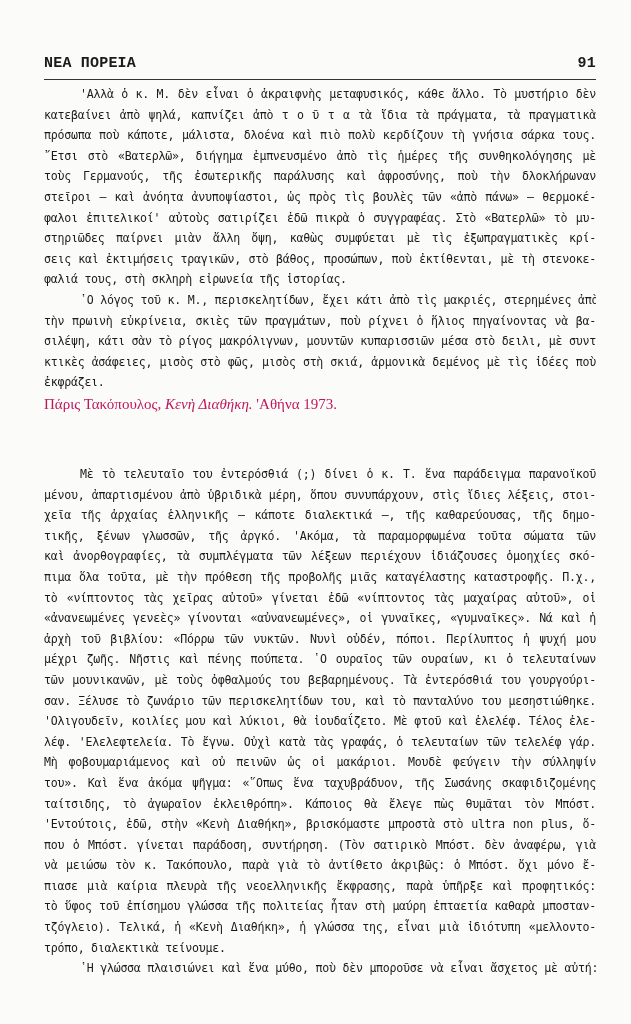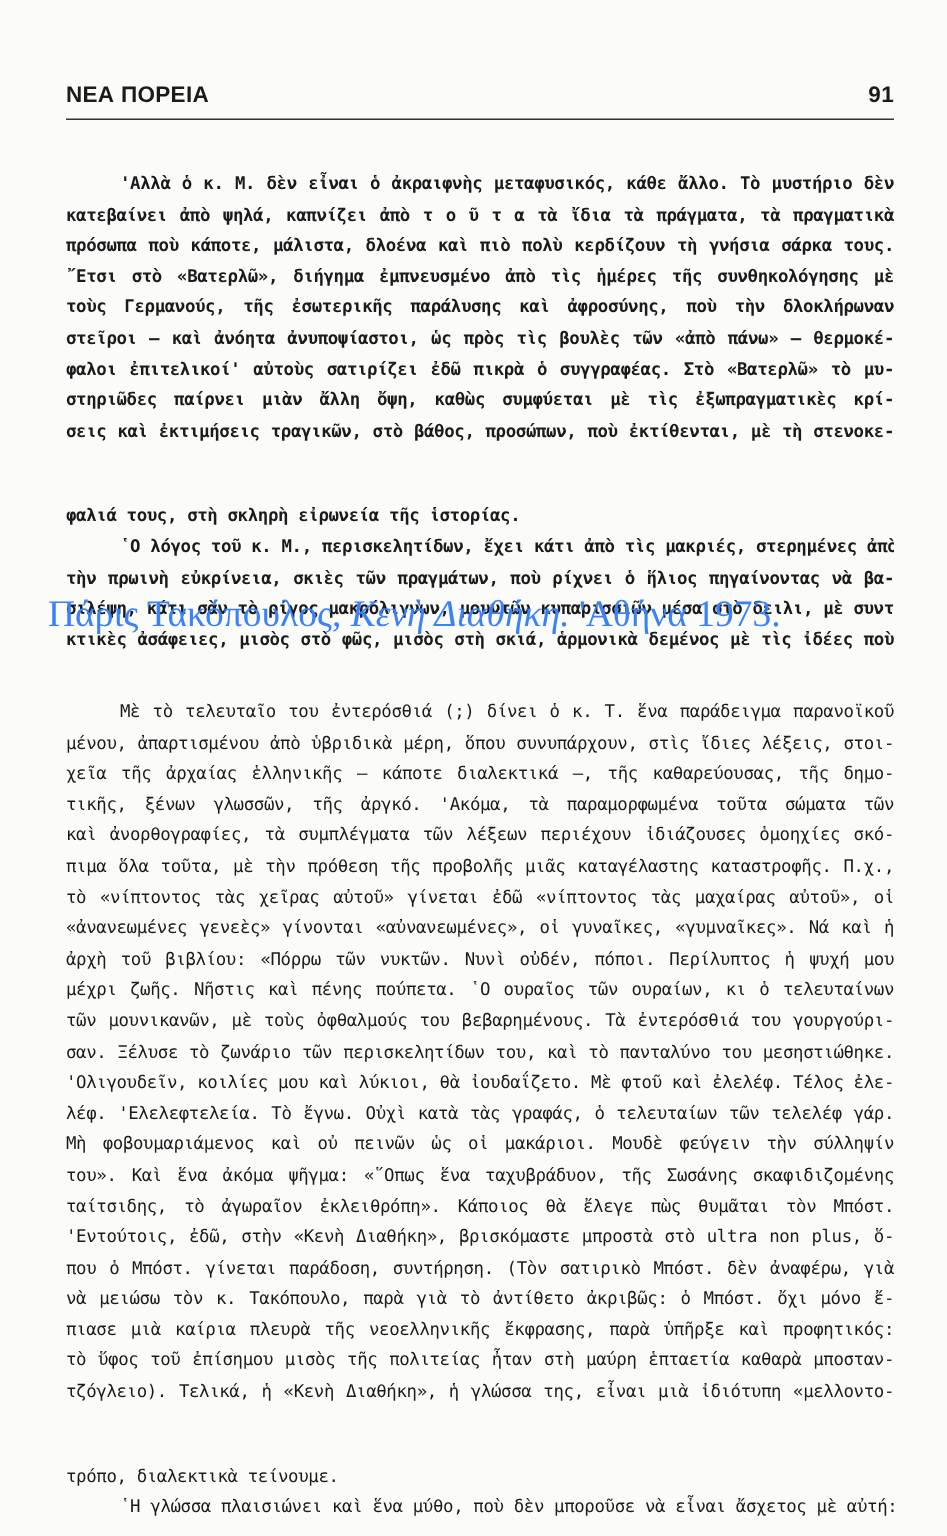--- a/index.html
+++ b/index.html
@@ -6,72 +6,73 @@
   body {
     width: 631px; height: 1024px; overflow: hidden;
     background: #fbfbfa;
     font-family: "DejaVu Serif", "Liberation Serif", serif;
     color: #1b1b1b;
     position: relative;
   }
   .header {
     position: absolute; left: 44px; top: 55px; width: 552px;
     display: flex; justify-content: space-between; align-items: center;
-    font-family: Liberation Sans, sans-serif; font-weight: bold; font-size: 15px;
+    font-family: Liberation Mono, monospace; font-weight: bold; font-size: 15px;
     letter-spacing: 0.2px;
   }
   .rule {
     position: absolute; left: 44px; top: 79px; width: 552px; height: 1px;
     background: #333;
   }
   .block { position: absolute; left: 44px; width: 552px; }
   .line {
     height: 20.6px; line-height: 20.6px;
     font-family: "DejaVu Sans Mono", "Liberation Mono", monospace;
     font-size: 11.6px;
     text-align: justify; text-align-last: justify;
     white-space: nowrap; overflow: hidden;
     letter-spacing: -0.25px;
   }
   .line.indent { padding-left: 36px; }
-  .line.last { text-align-last: left; margin-top: 36px; }
+  .line.last { text-align-last: left; }
   .heading {
-    position: absolute; left: 32px; top: 396px; width: 560px;
+    position: absolute; left: 44px; top: 396px; width: 560px;
     font-family: "Liberation Serif", "DejaVu Serif", serif;
-    font-size: 25px; color: #3b82f6;
+    font-size: 15px; color: #be185d;
   }
   .heading .title { font-style: italic; }
 </style>
 </head>
 <body>
 
 <div class="header">
   <span>ΝΕΑ ΠΟΡΕΙΑ</span>
   <span>91</span>
 </div>
 <div class="rule"></div>
 
-<div class="block" id="sec1" style="top:112px;font-weight:bold;">
+<div class="block" id="sec1" style="top:84px;">
     <div>
       <div class="line indent">'Αλλὰ ὁ κ. Μ. δὲν εἶναι ὁ ἀκραιφνὴς μεταφυσικός, κάθε ἄλλο. Τὸ μυστήριο δὲν</div>
       <div class="line">κατεβαίνει ἀπὸ ψηλά, καπνίζει ἀπὸ  τ ο ῦ τ α  τὰ ἴδια τὰ πράγματα, τὰ πραγματικὰ</div>
       <div class="line">πρόσωπα ποὺ κάποτε, μάλιστα, δλοένα καὶ πιὸ πολὺ κερδίζουν τὴ γνήσια σάρκα τους.</div>
       <div class="line">῎Ετσι στὸ «Βατερλῶ», διήγημα ἐμπνευσμένο ἀπὸ τὶς ἡμέρες τῆς συνθηκολόγησης μὲ</div>
       <div class="line">τοὺς Γερμανούς, τῆς ἐσωτερικῆς παράλυσης καὶ ἀφροσύνης, ποὺ τὴν δλοκλήρωναν</div>
       <div class="line">στεῖροι — καὶ ἀνόητα ἀνυποψίαστοι, ὡς πρὸς τὶς βουλὲς τῶν «ἀπὸ πάνω» — θερμοκέ-</div>
       <div class="line">φαλοι ἐπιτελικοί' αὐτοὺς σατιρίζει ἐδῶ πικρὰ ὁ συγγραφέας. Στὸ «Βατερλῶ» τὸ μυ-</div>
       <div class="line">στηριῶδες παίρνει μιὰν ἄλλη ὄψη, καθὼς συμφύεται μὲ τὶς ἐξωπραγματικὲς κρί-</div>
       <div class="line">σεις καὶ ἐκτιμήσεις τραγικῶν, στὸ βάθος, προσώπων, ποὺ ἐκτίθενται, μὲ τὴ στενοκε-</div>
       <div class="line last">φαλιά τους, στὴ σκληρὴ εἰρωνεία τῆς ἱστορίας.</div>
     </div>
     <div>
       <div class="line indent">῾Ο λόγος τοῦ κ. Μ., περισκελητίδων, ἔχει κάτι ἀπὸ τὶς μακριές, στερημένες ἀπὸ</div>
       <div class="line">τὴν πρωινὴ εὐκρίνεια, σκιὲς τῶν πραγμάτων, ποὺ ρίχνει ὁ ἥλιος πηγαίνοντας νὰ βα-</div>
       <div class="line">σιλέψη, κάτι σὰν τὸ ρίγος μακρόλιγνων, μουντῶν κυπαρισσιῶν μέσα στὸ δειλι, μὲ συντα-</div>
       <div class="line">κτικὲς ἀσάφειες, μισὸς στὸ φῶς, μισὸς στὴ σκιά, ἁρμονικὰ δεμένος μὲ τὶς ἰδέες ποὺ</div>
+      <div class="line last">ἐκφράζει.</div>
     </div>
   </div>
 
 <div class="heading">
   <span>Πάρις Τακόπουλος,</span>
   <span class="title">Κενὴ Διαθήκη.</span>
   <span>'Αθήνα 1973.</span>
 </div>
 
 <div class="block" id="sec2" style="top:464px;">
@@ -90,20 +91,20 @@
       <div class="line">σαν. Ξέλυσε τὸ ζωνάριο τῶν περισκελητίδων του, καὶ τὸ πανταλύνο του μεσηστιώθηκε.</div>
       <div class="line">'Ολιγουδεῖν, κοιλίες μου καὶ λύκιοι, θὰ ἰουδαΐζετο. Μὲ φτοῦ καὶ ἐλελέφ. Τέλος ἐλε-</div>
       <div class="line">λέφ. 'Ελελεφτελεία. Τὸ ἔγνω. Οὐχὶ κατὰ τὰς γραφάς, ὁ τελευταίων τῶν τελελέφ γάρ.</div>
       <div class="line">Μὴ φοβουμαριάμενος καὶ οὐ πεινῶν ὡς οἱ μακάριοι. Μουδὲ φεύγειν τὴν σύλληψίν</div>
       <div class="line">του». Καὶ ἕνα ἀκόμα ψῆγμα: «῞Οπως ἕνα ταχυβράδυον, τῆς Σωσάνης σκαφιδιζομένης</div>
       <div class="line">ταίτσιδης, τὸ ἀγωραῖον ἐκλειθρόπη». Κάποιος θὰ ἔλεγε πὼς θυμᾶται τὸν Μπόστ.</div>
       <div class="line">'Εντούτοις, ἐδῶ, στὴν «Κενὴ Διαθήκη», βρισκόμαστε μπροστὰ στὸ ultra non plus, ὅ-</div>
       <div class="line">που ὁ Μπόστ. γίνεται παράδοση, συντήρηση. (Τὸν σατιρικὸ Μπόστ. δὲν ἀναφέρω, γιὰ</div>
       <div class="line">νὰ μειώσω τὸν κ. Τακόπουλο, παρὰ γιὰ τὸ ἀντίθετο ἀκριβῶς: ὁ Μπόστ. ὄχι μόνο ἔ-</div>
       <div class="line">πιασε μιὰ καίρια πλευρὰ τῆς νεοελληνικῆς ἔκφρασης, παρὰ ὑπῆρξε καὶ προφητικός:</div>
-      <div class="line">τὸ ὕφος τοῦ ἐπίσημου μισὸς τῆς πολιτείας ἦταν στὴ μαύρη ἑπταετία καθαρὰ μποσταν-</div>
+      <div class="line">τὸ ὕφος τοῦ ἐπίσημου γλώσσα τῆς πολιτείας ἦταν στὴ μαύρη ἑπταετία καθαρὰ μποσταν-</div>
       <div class="line">τζόγλειο). Τελικά, ἡ «Κενὴ Διαθήκη», ἡ γλώσσα της, εἶναι μιὰ ἰδιότυπη «μελλοντο-</div>
       <div class="line last">τρόπο, διαλεκτικὰ τείνουμε.</div>
     </div>
     <div>
       <div class="line indent">῾Η γλώσσα πλαισιώνει καὶ ἕνα μύθο, ποὺ δὲν μποροῦσε νὰ εἶναι ἄσχετος μὲ αὐτή:</div>
     </div>
   </div>
 
 </body></html>

